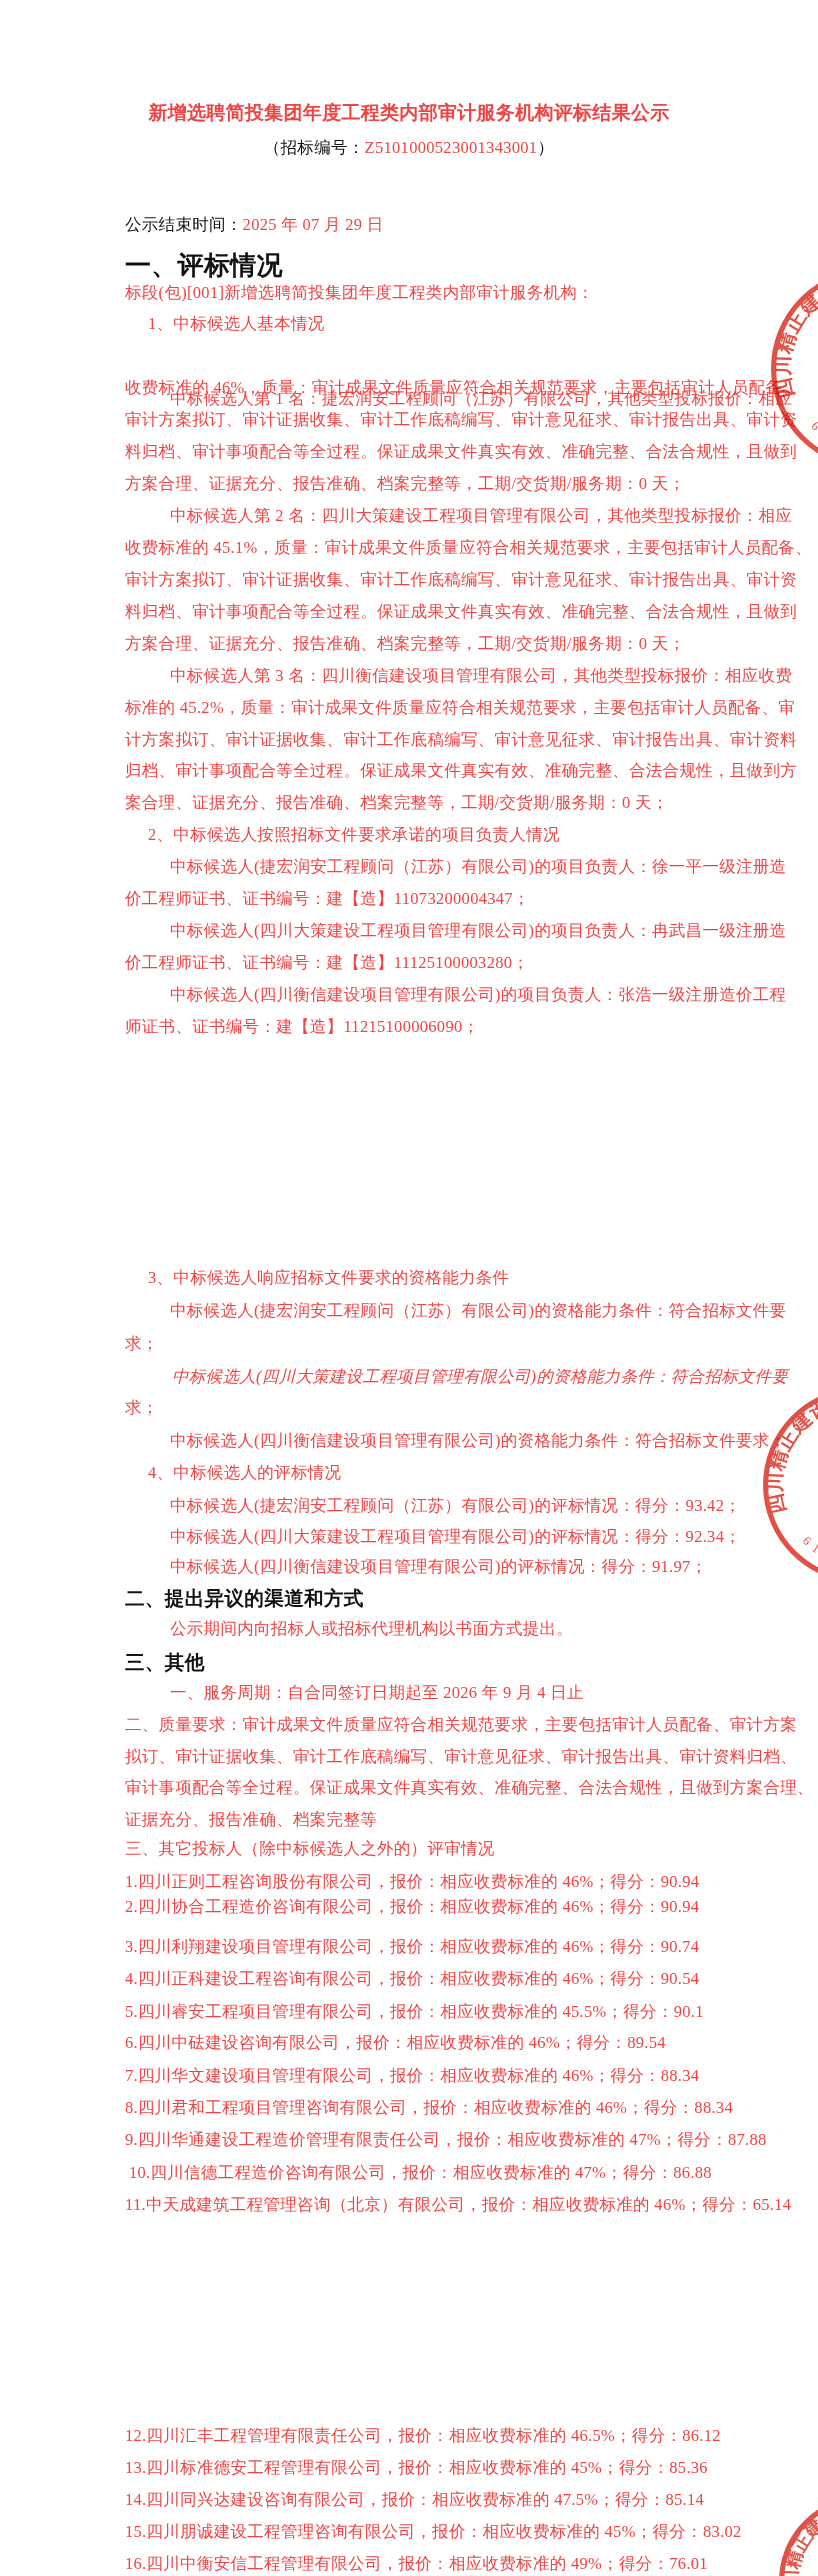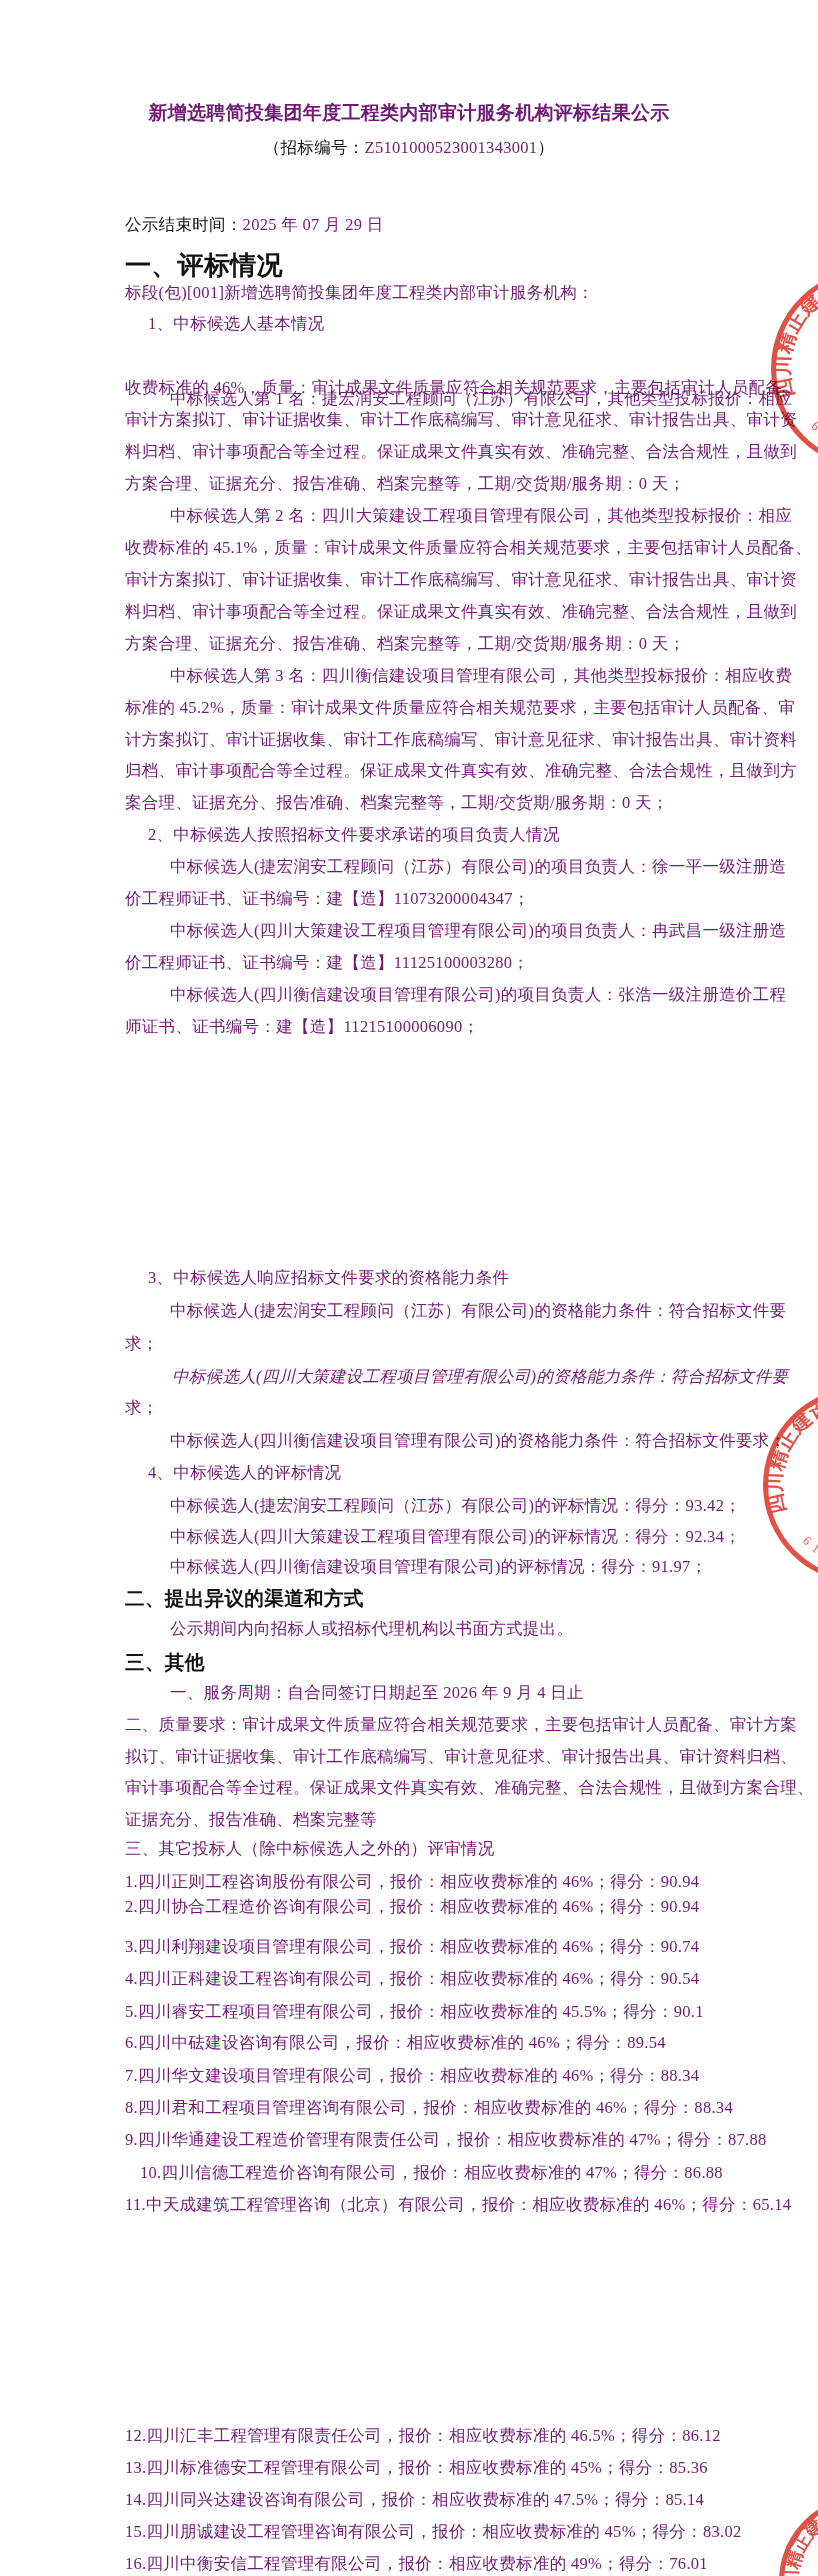--- a/index.html
+++ b/index.html
@@ -15,21 +15,21 @@
     position:absolute;
     white-space:nowrap;
     font-size:16.5px;
     line-height:1.25;
     color:#121212;
     letter-spacing:0.3px;
   }
   .line.center{left:0;right:0;text-align:center;}
   .line.bold{font-weight:bold;}
   .c-k{color:#121212;}
-  .c-b{color:#701a75;}
+  .c-b{color:#ef4444;}
   .stamp{
     position:absolute;
     mix-blend-mode:multiply;
     opacity:0.88;
     pointer-events:none;
   }
 </style>
 </head>
 <body>
 
@@ -84,21 +84,21 @@
       <div class="line" style="top: 1839px; left: 125px;"><span class="c-b">三、其它投标人（除中标候选人之外的）评审情况</span></div>
       <div class="line" style="top: 1872px; left: 125px;"><span class="c-b">1.四川正则工程咨询股份有限公司，报价：相应收费标准的 46%；得分：90.94</span></div>
       <div class="line" style="top: 1897px; left: 125px;"><span class="c-b">2.四川协合工程造价咨询有限公司，报价：相应收费标准的 46%；得分：90.94</span></div>
       <div class="line" style="top: 1937px; left: 125px;"><span class="c-b">3.四川利翔建设项目管理有限公司，报价：相应收费标准的 46%；得分：90.74</span></div>
       <div class="line" style="top: 1969px; left: 125px;"><span class="c-b">4.四川正科建设工程咨询有限公司，报价：相应收费标准的 46%；得分：90.54</span></div>
       <div class="line" style="top: 2002px; left: 125px;"><span class="c-b">5.四川睿安工程项目管理有限公司，报价：相应收费标准的 45.5%；得分：90.1</span></div>
       <div class="line" style="top: 2033px; left: 125px;"><span class="c-b">6.四川中砝建设咨询有限公司，报价：相应收费标准的 46%；得分：89.54</span></div>
       <div class="line" style="top: 2066px; left: 125px;"><span class="c-b">7.四川华文建设项目管理有限公司，报价：相应收费标准的 46%；得分：88.34</span></div>
       <div class="line" style="top: 2098px; left: 125px;"><span class="c-b">8.四川君和工程项目管理咨询有限公司，报价：相应收费标准的 46%；得分：88.34</span></div>
       <div class="line" style="top: 2130px; left: 125px;"><span class="c-b">9.四川华通建设工程造价管理有限责任公司，报价：相应收费标准的 47%；得分：87.88</span></div>
-      <div class="line" style="top: 2163px; left: 140px;"><span class="c-b">10.四川信德工程造价咨询有限公司，报价：相应收费标准的 47%；得分：86.88</span></div>
+      <div class="line" style="top: 2163px; left: 129px;"><span class="c-b">10.四川信德工程造价咨询有限公司，报价：相应收费标准的 47%；得分：86.88</span></div>
       <div class="line" style="top: 2195px; left: 125px;"><span class="c-b">11.中天成建筑工程管理咨询（北京）有限公司，报价：相应收费标准的 46%；得分：65.14</span></div>
       <div class="line" style="top: 2426px; left: 125px;"><span class="c-b">12.四川汇丰工程管理有限责任公司，报价：相应收费标准的 46.5%；得分：86.12</span></div>
       <div class="line" style="top: 2458px; left: 125px;"><span class="c-b">13.四川标准德安工程管理有限公司，报价：相应收费标准的 45%；得分：85.36</span></div>
       <div class="line" style="top: 2490px; left: 125px;"><span class="c-b">14.四川同兴达建设咨询有限公司，报价：相应收费标准的 47.5%；得分：85.14</span></div>
       <div class="line" style="top: 2522px; left: 125px;"><span class="c-b">15.四川朋诚建设工程管理咨询有限公司，报价：相应收费标准的 45%；得分：83.02</span></div>
       <div class="line" style="top: 2554px; left: 125px;"><span class="c-b">16.四川中衡安信工程管理有限公司，报价：相应收费标准的 49%；得分：76.01</span></div>
     </div>
 
 <svg viewBox="-230 -230 460 460" width="237" height="237" class="stamp" style="left: 753px; top: 250px;">
       <circle r="190" fill="none" stroke="#DC392C" stroke-width="10"></circle>

